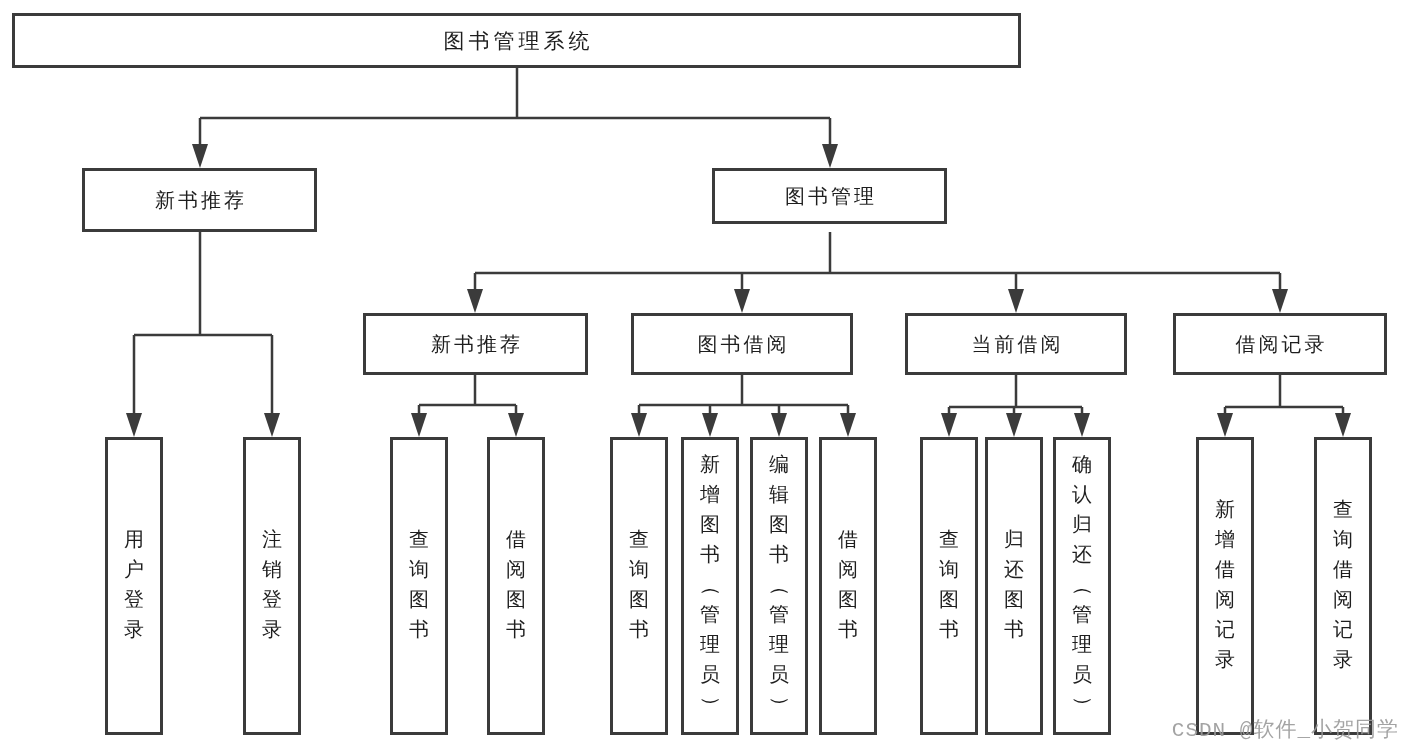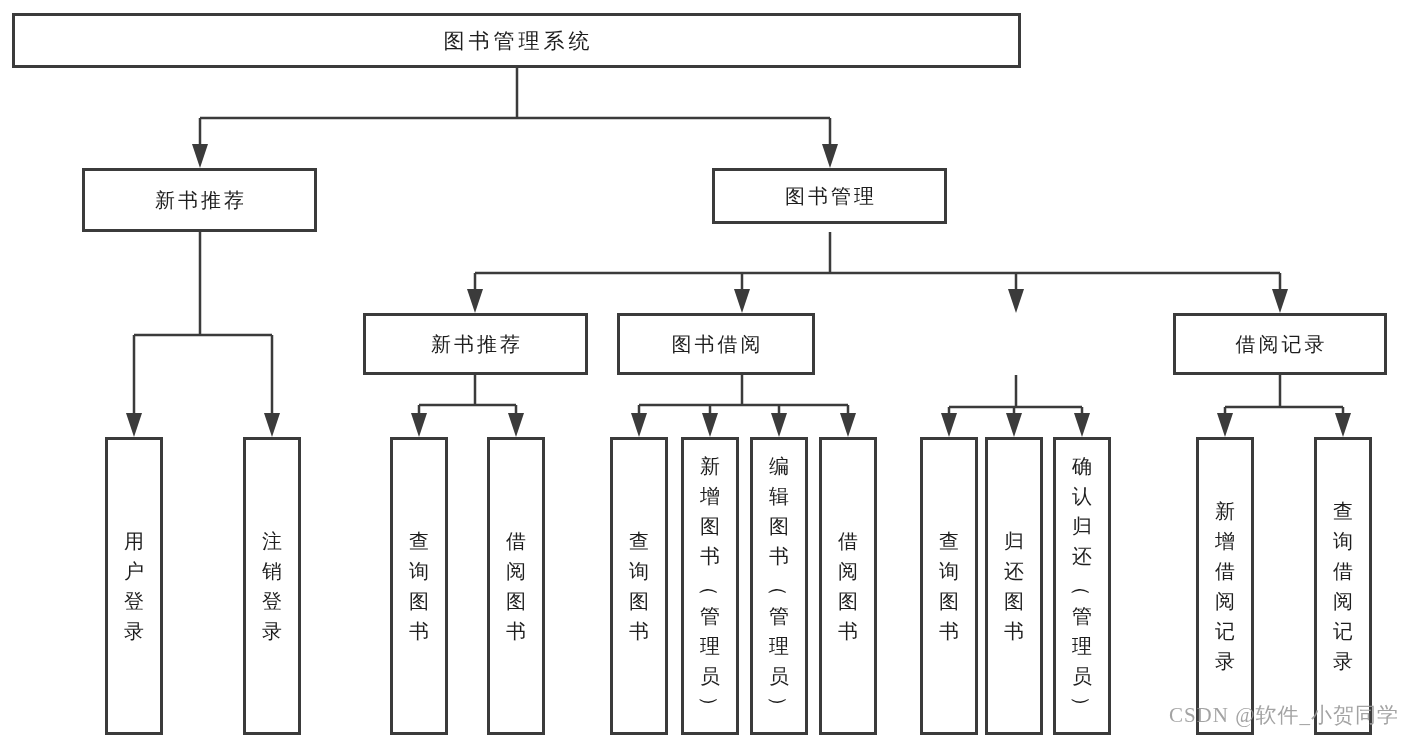--- a/index.html
+++ b/index.html
@@ -1,20 +1,20 @@
 <!DOCTYPE html>
 <html><head>
 <meta charset="utf-8">
 <style>
   html,body{margin:0;padding:0;background:#ffffff;}
   .stage{
     position:relative;
     width:1405px;height:747px;
     background:#ffffff;
-    font-family:Liberation Serif, serif;
+    font-family:Liberation Mono, monospace;
     overflow:hidden;
     border-radius:9px;
   }
   .connectors{position:absolute;left:0;top:0;z-index:1;}
   .node{
     position:absolute;
     box-sizing:border-box;
     background:#ffffff;
     border:3px solid #3b3b3b;
     color:#1e1e1e;
@@ -37,21 +37,21 @@
   .node.v span{
     display:block;
     line-height:30px;
     height:30px;
     text-align:center;
   }
   .node.v span.vrot{transform:rotate(90deg);}
   .watermark{
     position:absolute;
     right:6px;
-    bottom:18px;
+    bottom:4px;
     font-size:21px;
     letter-spacing:1px;
     color:#9a9a9a;
     opacity:.9;
     z-index:3;
     white-space:nowrap;
     text-align:right;
   }
 </style>
 </head>
@@ -101,21 +101,22 @@
       <polygon points="1335,413 1351,413 1343,437"></polygon>
     </g>
   </svg>
 
   <div class="node h root" style="left:12px;top:13px;width:1009px;height:55px">图书管理系统</div>
 
   <div class="node h" style="left:82px;top:168px;width:235px;height:64px">新书推荐</div>
   <div class="node h" style="left:712px;top:168px;width:235px;height:56px">图书管理</div>
 
   <div class="node h" style="left:363px;top:313px;width:225px;height:62px">新书推荐</div>
-  <div class="node h" style="left:617px;top:313px;width:198px;height:62px">图书借阅</div>
+  <div class="node h" style="left:631px;top:313px;width:222px;height:62px">图书借阅</div>
+  <div class="node h" style="left:905px;top:313px;width:222px;height:62px">当前借阅</div>
   <div class="node h" style="left:1173px;top:313px;width:214px;height:62px">借阅记录</div>
 
   <div class="node v vtext" style="left:105px;top:437px;width:58px;height:298px">
       <span>用</span>
       <span>户</span>
       <span>登</span>
       <span>录</span>
     </div>
   <div class="node v vtext" style="left:243px;top:437px;width:58px;height:298px">
       <span>注</span>

